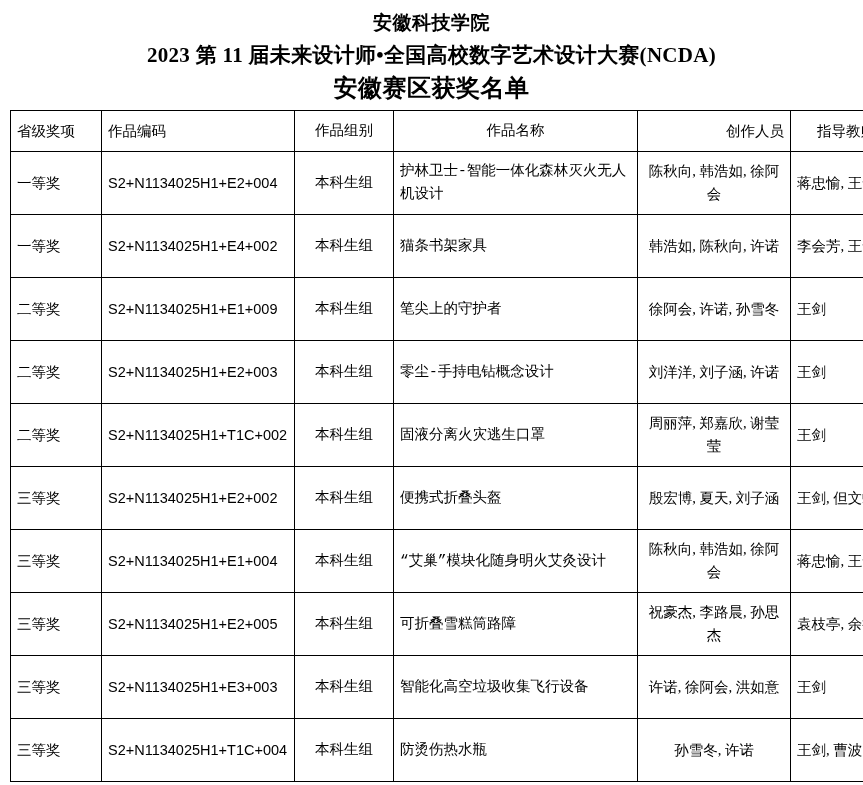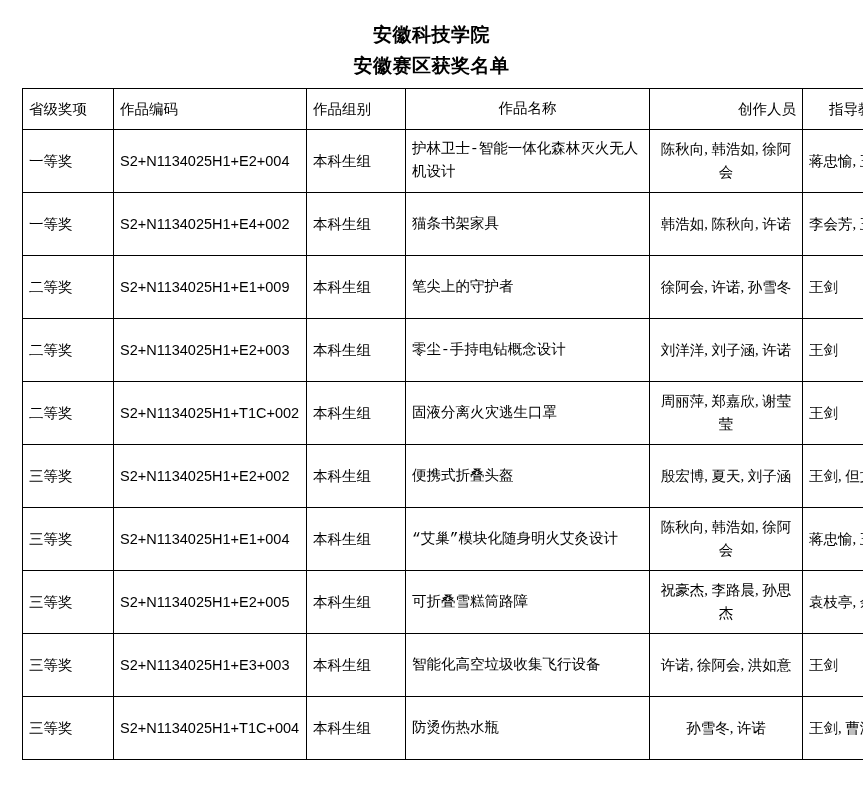--- a/index.html
+++ b/index.html
@@ -10,40 +10,40 @@
   body {
     width: 863px;
     height: 785px;
     font-family: "Liberation Serif", "DejaVu Serif", serif;
     color: #000000;
     overflow: hidden;
   }
   .page {
     width: 863px;
     box-sizing: border-box;
-    padding: 12px;
+    padding: 0;
   }
   .titles {
     text-align: center;
     padding-top: 8px;
   }
   .title-line1 {
     font-size: 19px;
     font-weight: bold;
     line-height: 30px;
     letter-spacing: 0.5px;
   }
   .title-line2 {
     font-size: 21px;
     font-weight: bold;
     line-height: 34px;
     letter-spacing: 0.3px;
   }
   .title-line3 {
-    font-size: 19px;
+    font-size: 24px;
     font-weight: bold;
     line-height: 32px;
     letter-spacing: 0.5px;
     padding-bottom: 6px;
   }
   table.award-table {
     border-collapse: collapse;
     width: 843px;
     margin: 0 10px;
     table-layout: fixed;
@@ -57,37 +57,38 @@
     vertical-align: middle;
     line-height: 23px;
   }
   thead td {
     text-align: center;
     height: 30px;
     padding: 3px 6px;
   }
   .c-prize   { width: 78px;  text-align: left; }
   .c-code    { width: 180px; text-align: left; font-size: 14px; }
-  .c-group   { width: 86px;  text-align: left; }
+  .c-group   { width: 86px;  text-align: center; font-family: Liberation Mono, monospace; }
   .c-name    { width: 231px; text-align: left; padding-left: 10px; font-family: Liberation Mono, monospace; }
   .c-authors { width: 140px; text-align: center; padding-left: 8px; }
   .c-teachers{ width: 98px;  text-align: left; padding-left: 8px; }
   tbody td { height: 52px; }
   .code-cell {
     font-family: Liberation Sans, sans-serif;
     letter-spacing: 0px;
   }
 </style>
 </head>
 <body>
 
 <div class="page">
 
   <div class="titles">
     <div class="title-line1">安徽科技学院</div>
+    <div class="title-line2">2023 第 11 届未来设计师•全国高校数字艺术设计大赛(NCDA)</div>
     <div class="title-line3">安徽赛区获奖名单</div>
   </div>
 
   <table class="award-table">
     <thead>
       <tr>
         <td class="c-prize">省级奖项</td>
         <td class="c-code">作品编码</td>
         <td class="c-group">作品组别</td>
         <td class="c-name" style="text-align:center">作品名称</td>

